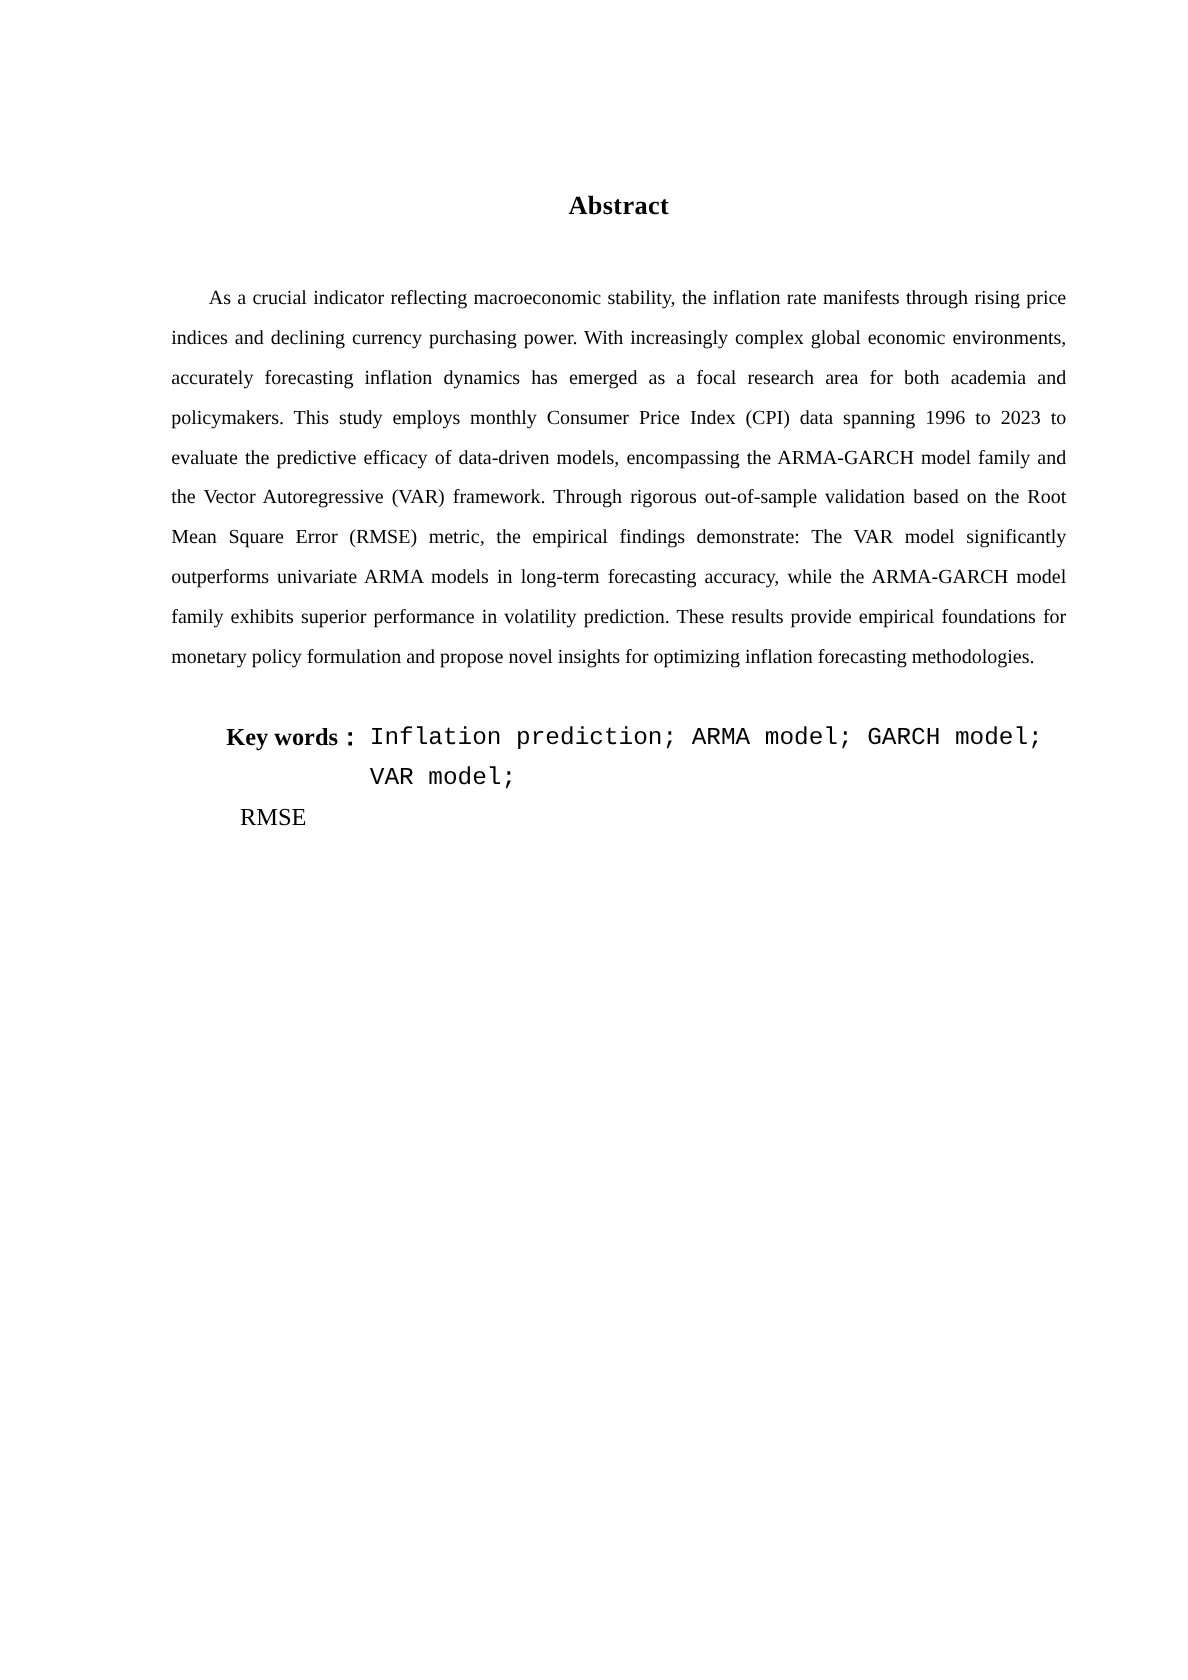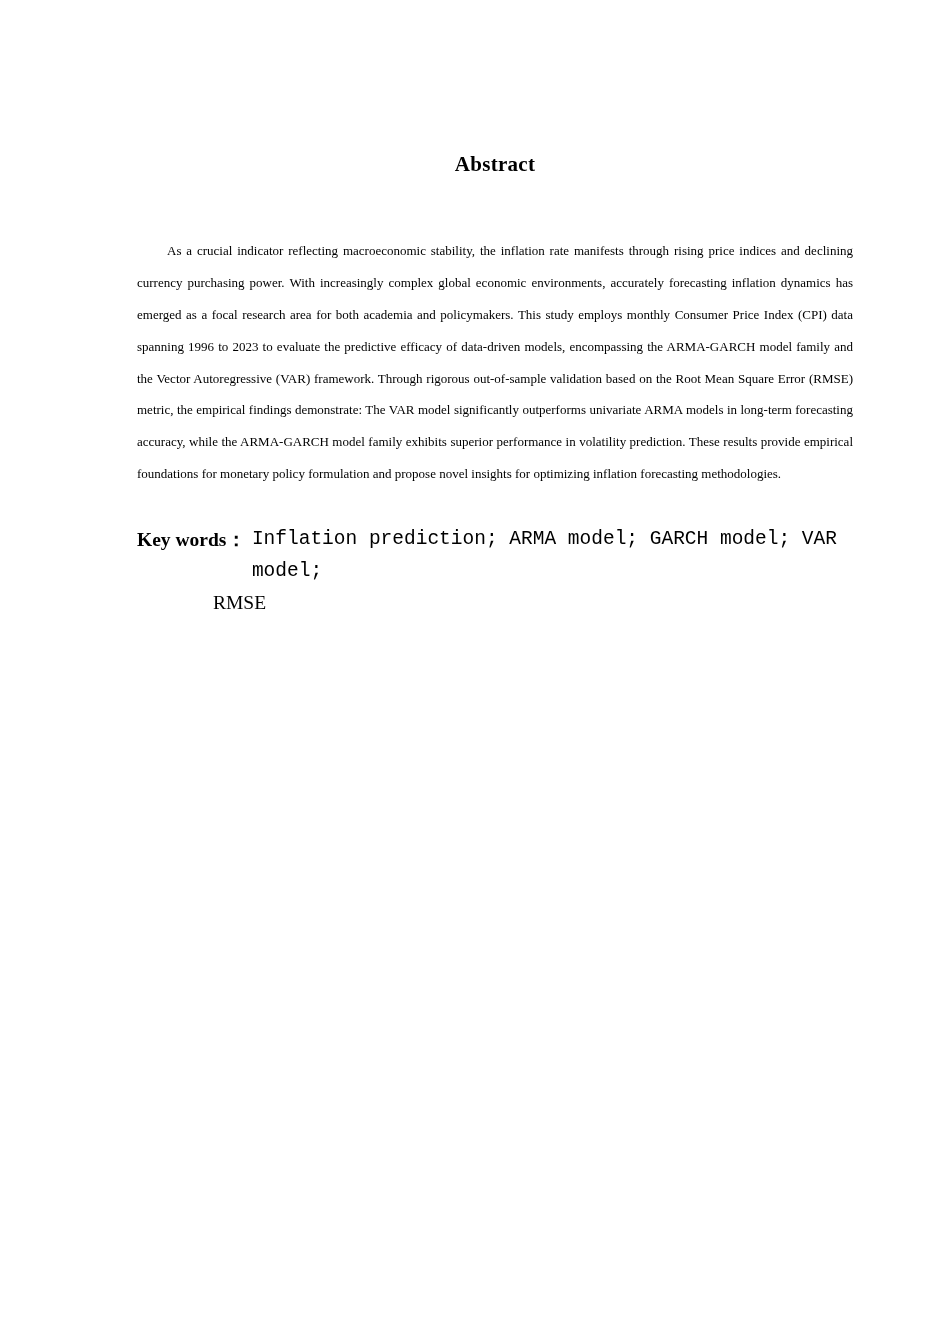--- a/index.html
+++ b/index.html
@@ -30,54 +30,55 @@
   }
   .abstract-title {
     font-size: 21px;
     font-weight: bold;
     text-align: center;
     letter-spacing: 0.3px;
     margin: 0 0 0 0;
     line-height: 1.4;
   }
   .abstract-body {
-    margin-top: 56px;
-    font-size: 13px;
+    margin-top: 44px;
+    font-size: 16px;
     line-height: 31.8px;
     text-align: justify;
     text-justify: inter-word;
     text-indent: 30px;
     hyphens: none;
   }
   .keywords-block {
     margin-top: 34px;
     font-size: 19.5px;
     line-height: 31.8px;
     display: block;
   }
   .keywords-row {
     display: flex;
     align-items: flex-start;
   }
   .keywords-label {
     font-weight: bold;
     white-space: nowrap;
     flex: 0 0 auto;
+    margin-left: 44px;
   }
   .keywords-colon {
     font-weight: bold;
     flex: 0 0 auto;
     padding-right: 6px;
   }
   .keywords-values {
     flex: 1 1 auto;
     font-family: Liberation Mono, monospace;
   }
   .keywords-cont {
-    margin-left: 76px;
+    margin-left: 55px;
   }
 </style>
 </head>
 <body>
 
 <div class="page">
   <div class="content">
 
     <h1 class="abstract-title">Abstract</h1>
 

